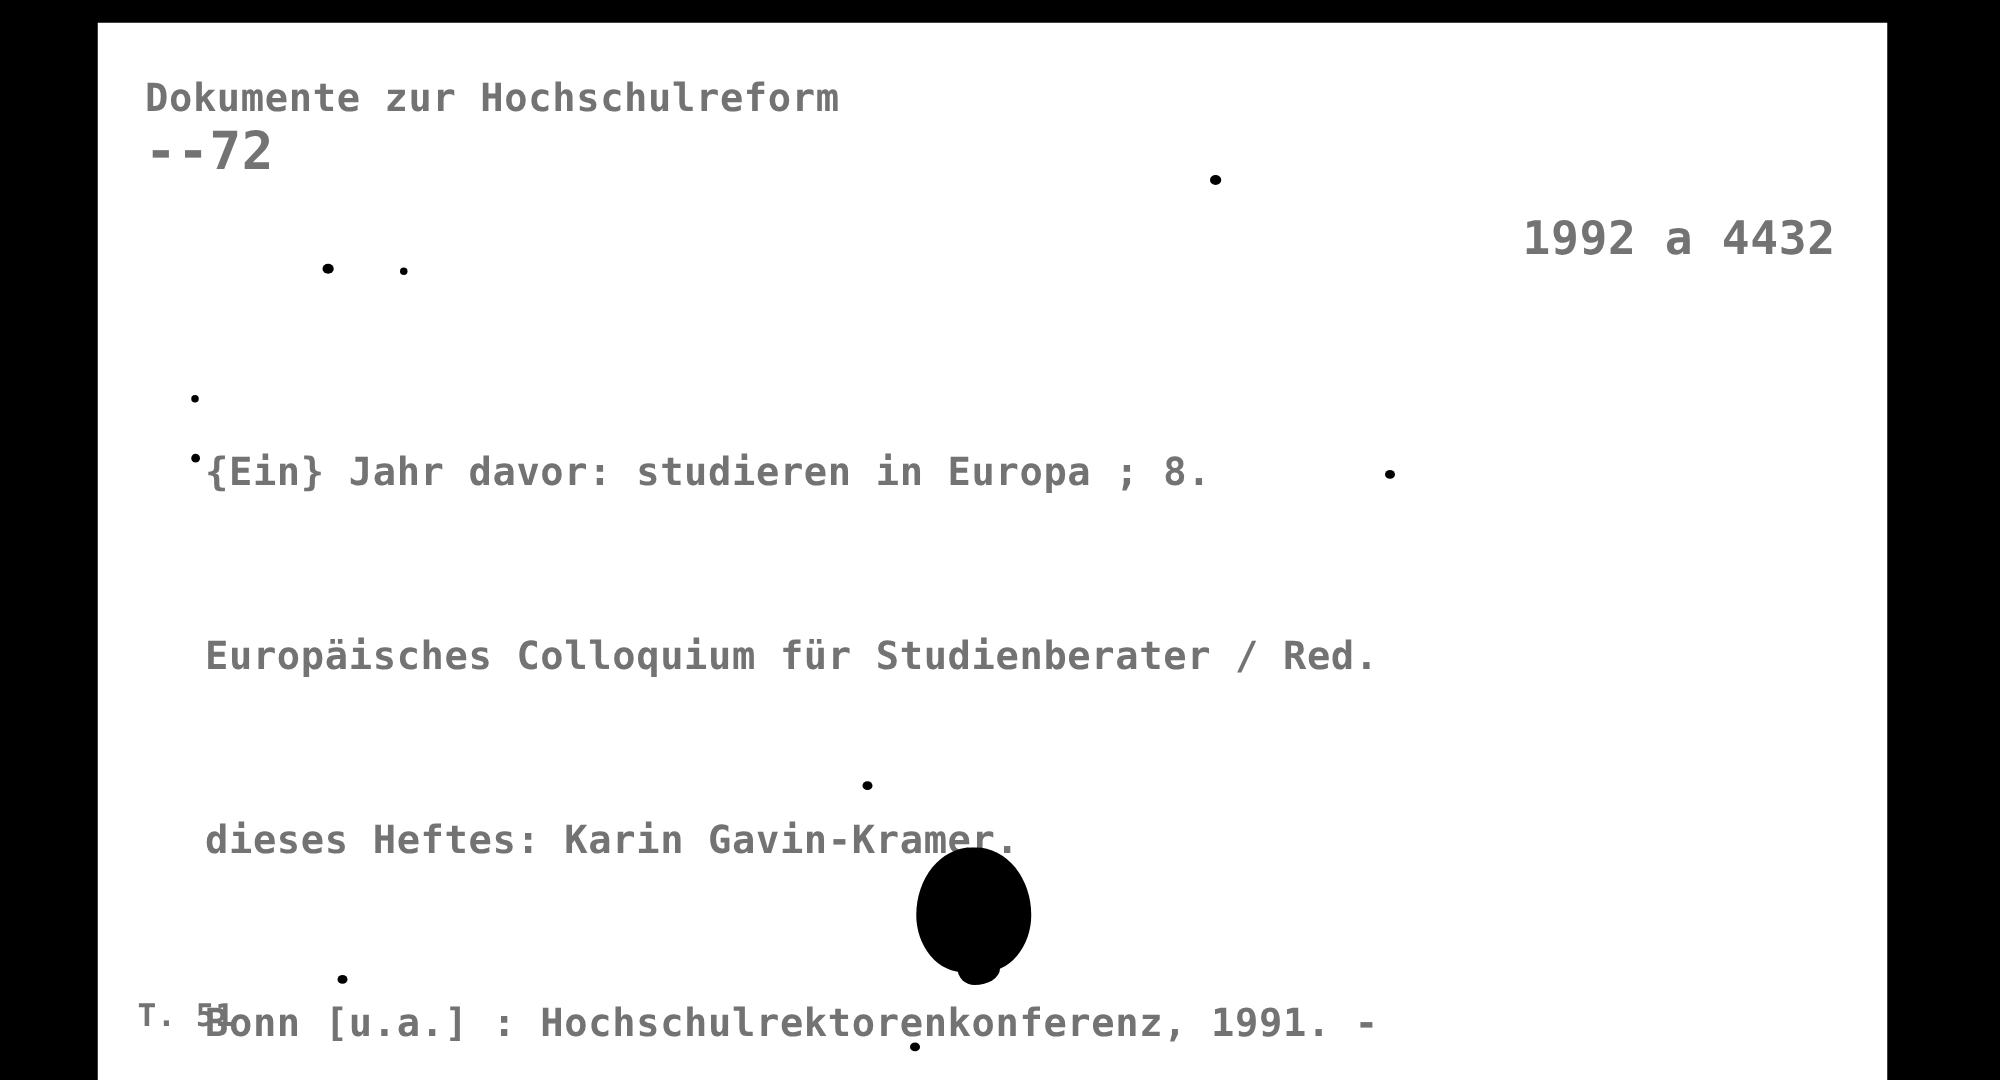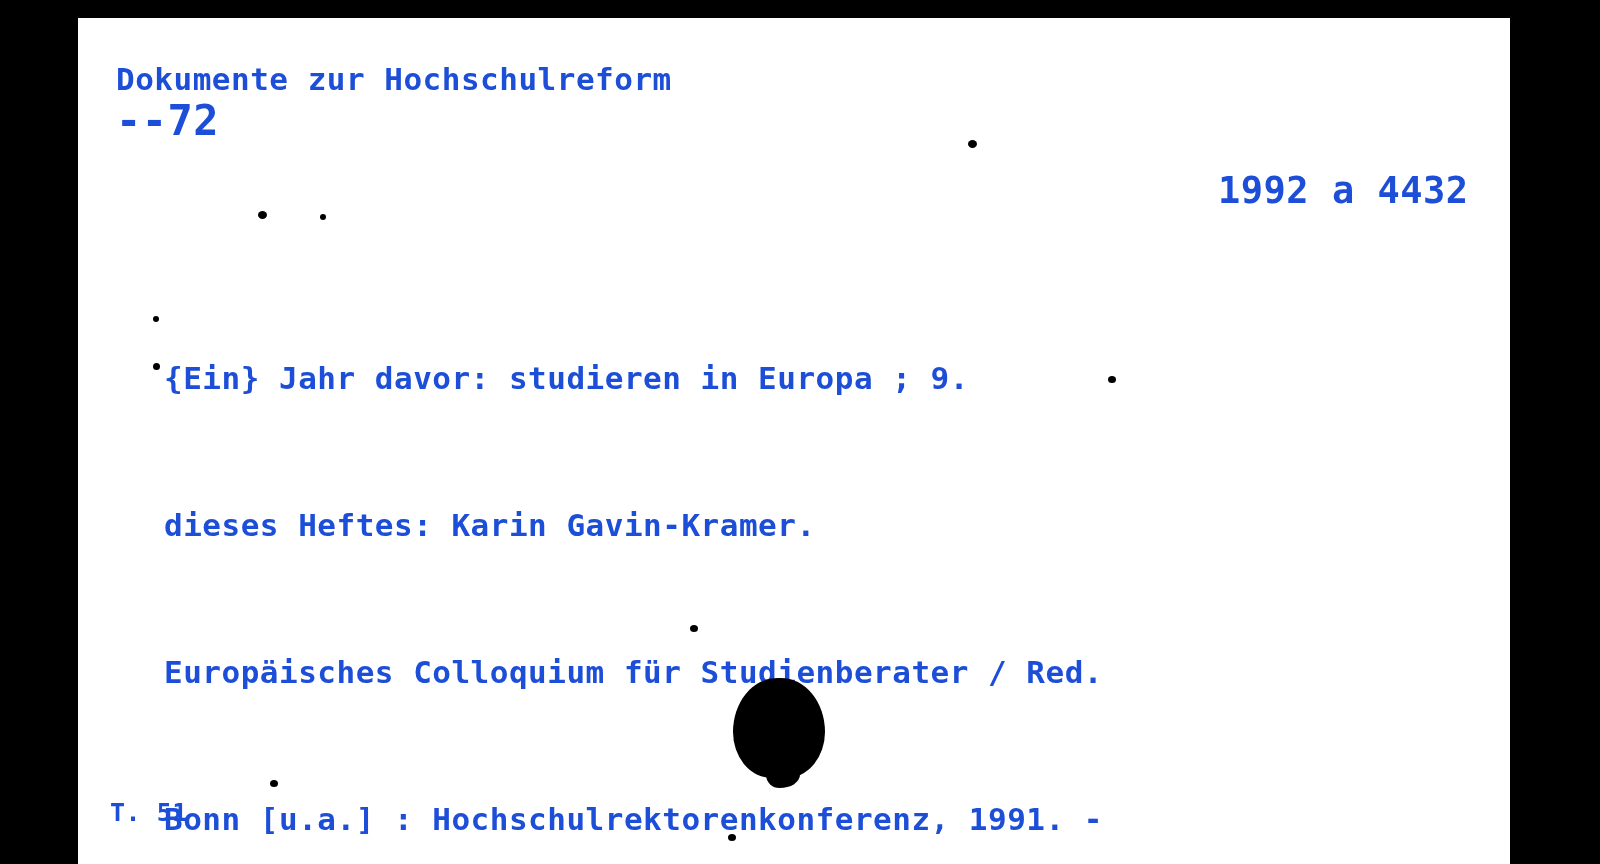--- a/index.html
+++ b/index.html
@@ -50,21 +50,21 @@
   .scan-edge-top {
     position: absolute;
     left: 0;
     top: 0;
     width: 1600px;
     height: 18px;
     background: #000000;
   }
   .txt {
     position: absolute;
-    color: #1d4ed8;
+    color: #737373;
     font-family: "DejaVu Sans Mono", monospace;
     white-space: pre;
     font-weight: 700;
     letter-spacing: 0.5px;
   }
   #header-series {
     left: 38px;
     top: 40px;
     font-size: 31px;
     line-height: 42px;
@@ -133,23 +133,23 @@
 
   <div id="card-paper">
 
     <div class="txt" id="header-series">Dokumente zur Hochschulreform</div>
 
     <div class="txt" id="header-volume">--72</div>
 
     <div class="txt" id="shelfmark">1992 a 4432</div>
 
     <div class="txt" id="body-block">
-      <div>{Ein} Jahr davor: studieren in Europa ; 9.</div>
+      <div>{Ein} Jahr davor: studieren in Europa ; 8.</div>
+      <div>Europäisches Colloquium für Studienberater / Red.</div>
       <div>dieses Heftes: Karin Gavin-Kramer.</div>
-      <div>Europäisches Colloquium für Studienberater / Red.</div>
       <div>Bonn [u.a.] : Hochschulrektorenkonferenz, 1991. -</div>
       
       
       
       
     </div>
 
     <div id="ink-blob"></div>
     <div id="ink-blob-tail"></div>
 

